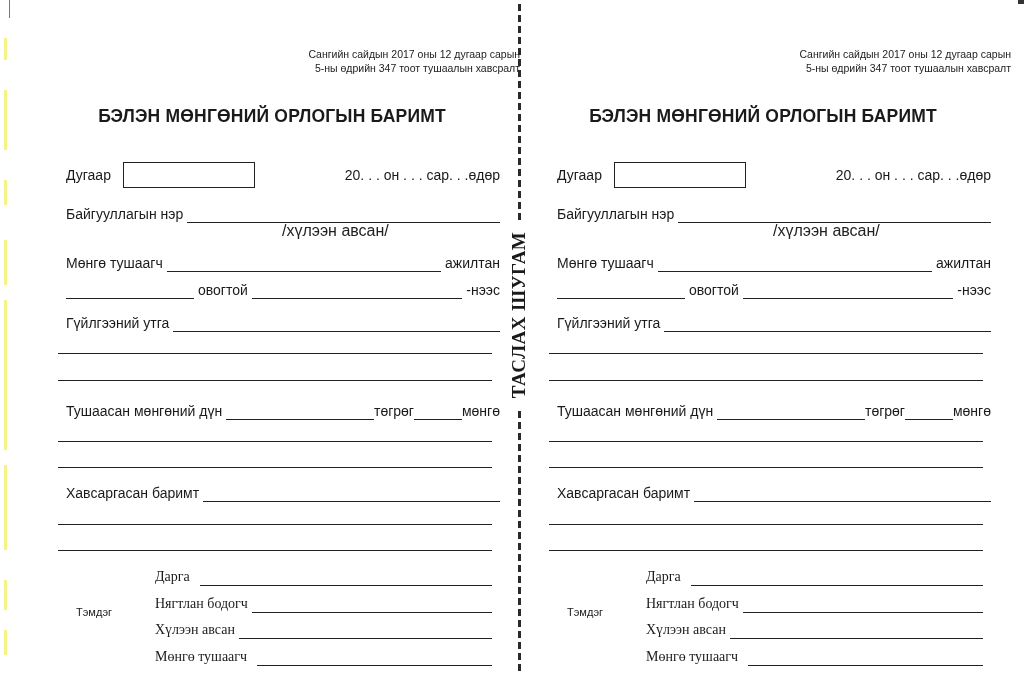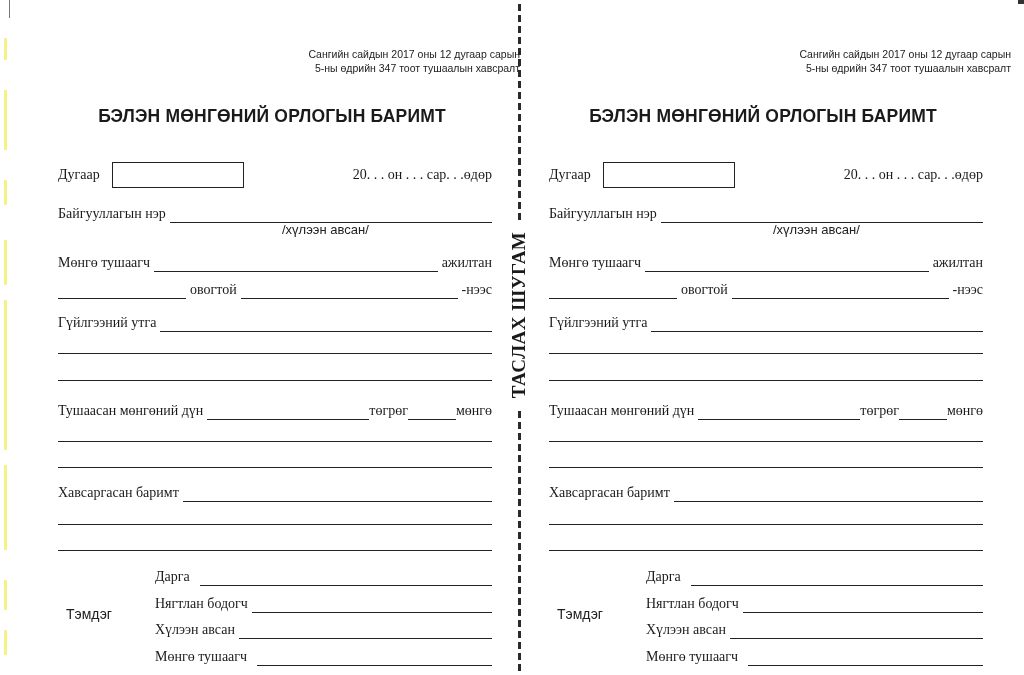--- a/index.html
+++ b/index.html
@@ -21,31 +21,31 @@
   .cut-label {
     transform: rotate(-90deg); white-space: nowrap;
     font-family: "Liberation Serif", "DejaVu Serif", serif; font-weight: bold; font-size: 19px;
     letter-spacing: 0.5px; color: #1a1a1a;
   }
   .receipt { position: absolute; top: 0; width: 470px; height: 528px; }
   .receipt.left { left: 52px; }
   .receipt.right { left: 543px; }
   .decree { position: absolute; right: 2px; top: 47px; text-align: right; font-size: 10.5px; line-height: 14px; color: #222; }
   .title { position: absolute; left: 0; width: 440px; top: 106px; text-align: center; font-weight: bold; font-size: 17.5px; letter-spacing: 0.2px; color: #1a1a1a; }
-  .row { position: absolute; left: 6px; width: 434px; display: flex; align-items: flex-end; font-size: 14px; height: 20px; font-family: Liberation Serif, serif; }
+  .row { position: absolute; left: 14px; width: 434px; display: flex; align-items: flex-end; font-size: 14px; height: 20px; }
   .row .lbl { white-space: nowrap; line-height: 18px; }
   .line { flex: 1; border-bottom: 1px solid #222; height: 14px; margin: 0 4px; }
   .line.fixed { flex: none; }
   .line.nomargin-r { margin-right: 0; }
   .line.nomargin-l { margin-left: 0; }
   .full-line { position: absolute; left: 6px; width: 434px; border-bottom: 1px solid #222; height: 0; }
   .number-box { width: 132px; height: 26px; border: 1.5px solid #222; margin-left: 12px; box-sizing: border-box; }
   .date { margin-left: auto; white-space: nowrap; font-size: 14px; line-height: 18px; }
-  .sub-note { position: absolute; left: 230px; top: 222px; font-size: 13px; color: #222; }
-  .stamp { position: absolute; left: 14px; top: 606px; font-size: 14px; color: #222; }
+  .sub-note { position: absolute; left: 230px; top: 222px; font-size: 16px; color: #222; }
+  .stamp { position: absolute; left: 24px; top: 606px; font-size: 11px; color: #222; }
   .sig-row { position: absolute; left: 103px; width: 337px; display: flex; align-items: flex-end; height: 20px; font-size: 14px; }
   .sig-row .lbl { white-space: nowrap; line-height: 18px; font-family: Liberation Serif, serif; }
   .sig-row .line { margin-right: 0; }
 </style>
 </head>
 <body>
 
 <div class="edge-top"></div>
 <div class="edge-mark" style="top:38px;height:22px"></div>
 <div class="edge-mark" style="top:90px;height:60px"></div>

